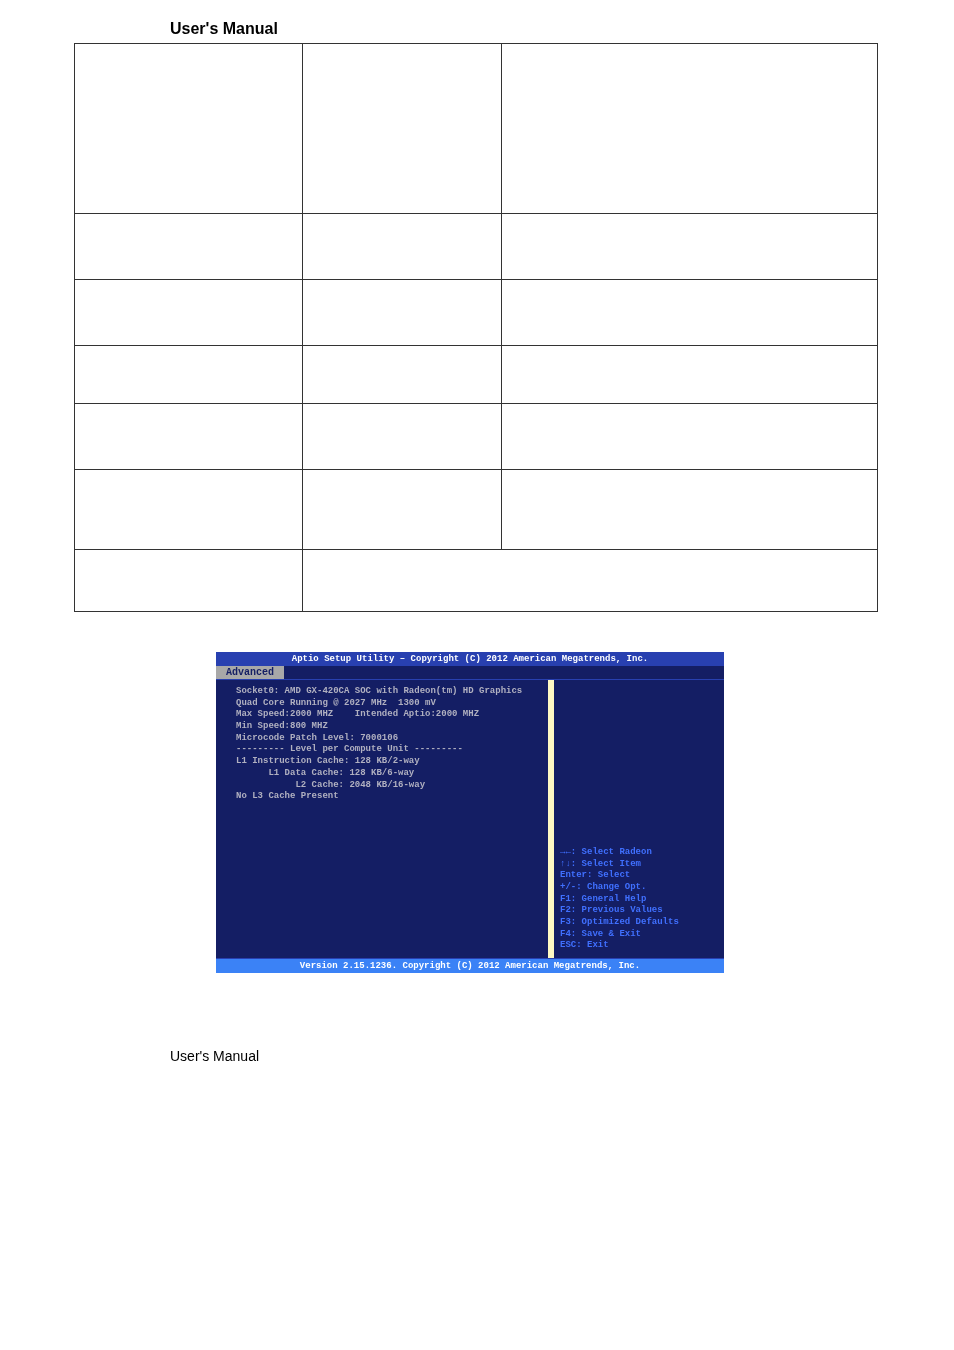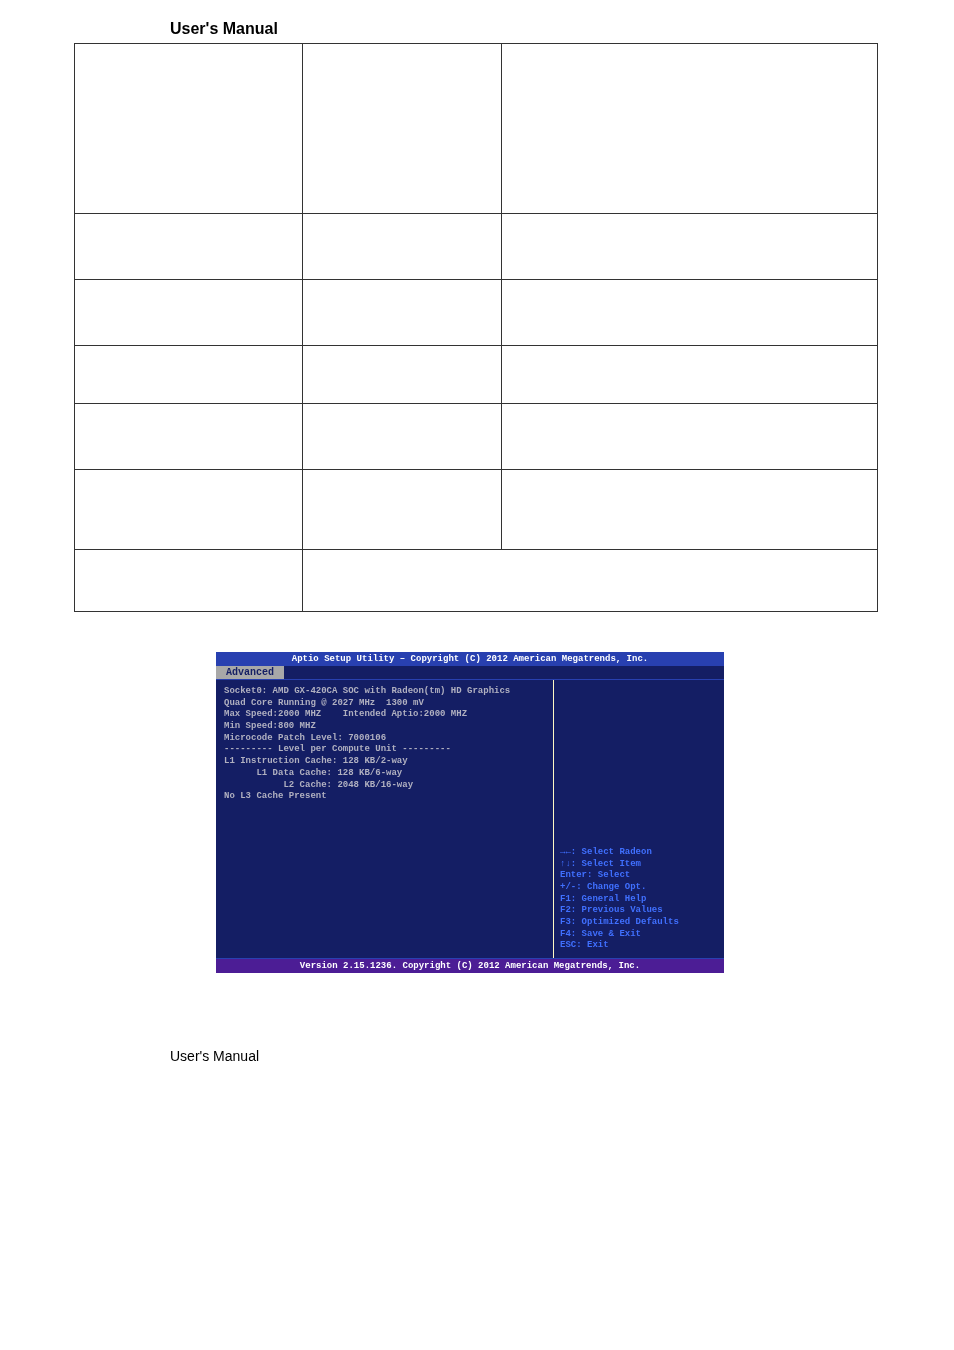--- a/index.html
+++ b/index.html
@@ -64,41 +64,41 @@
       font-size: 10px;
     }
     .bios-body {
       display: flex;
       border-top: 1px solid #2840b0;
       border-bottom: 1px solid #2840b0;
       min-height: 280px;
     }
     .bios-left {
       flex: 1;
-      padding: 6px 8px;
+      padding: 6px 20px;
       color: #c0c0c0;
-      border-right: 1px solid #fef9c3;
+      border-right: 6px solid #fef9c3;
     }
     .bios-right {
       width: 170px;
       padding: 6px 6px;
       color: #3060e0;
       display: flex;
       flex-direction: column;
     }
     .bios-right-top {
       flex: 1;
     }
     .bios-right-help {
       color: #4070ff;
       line-height: 1.3;
     }
     .bios-left .line { white-space: pre; line-height: 1.3; color: #b0b0c0; }
     .bios-footer {
-      background: #4c1d95;
+      background: #3b82f6;
       color: #fff;
       text-align: center;
       padding: 2px 0;
       font-size: 9px;
     }
     .footer-text {
       padding: 60px 0 20px 170px;
       font-size: 14px;
       color: #000;
     }

